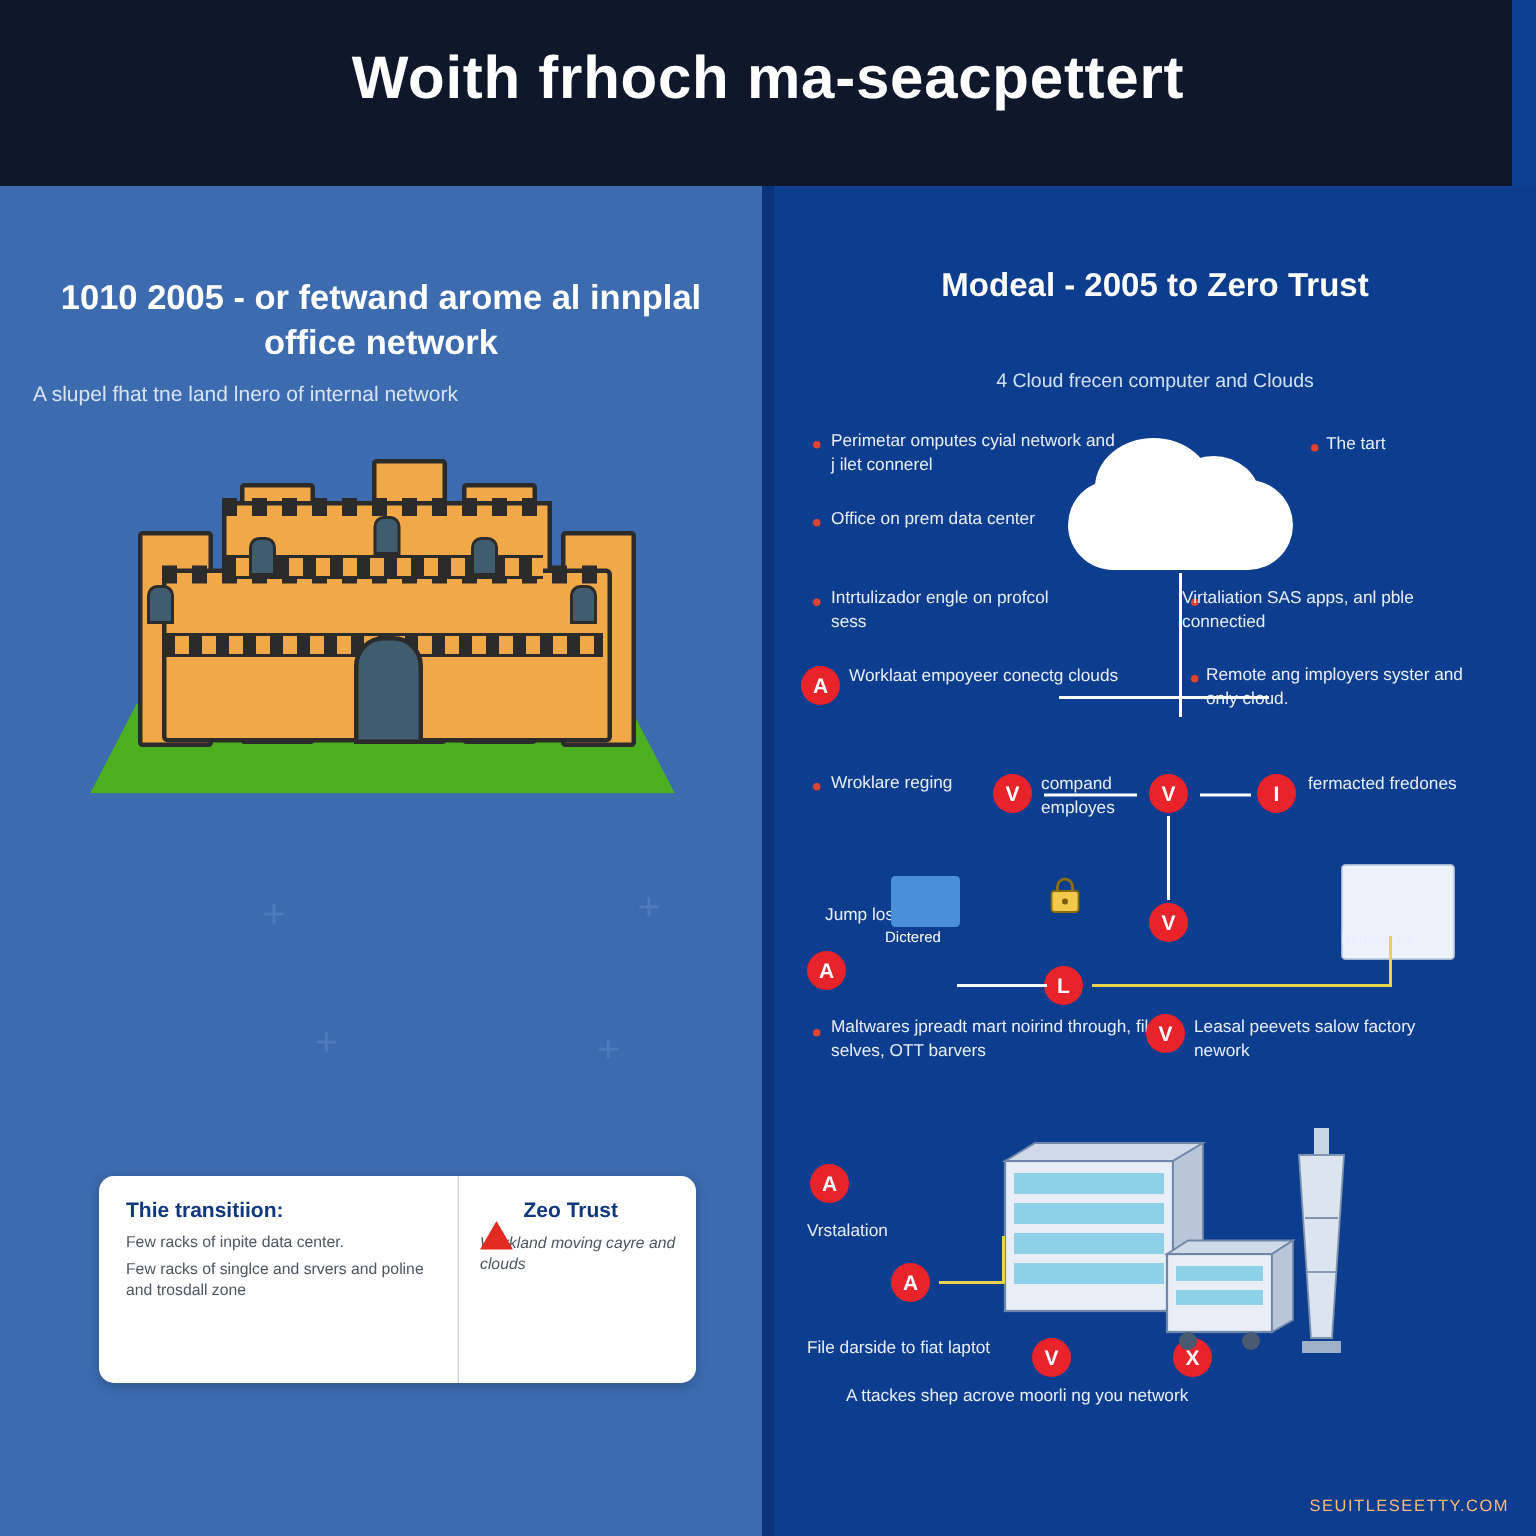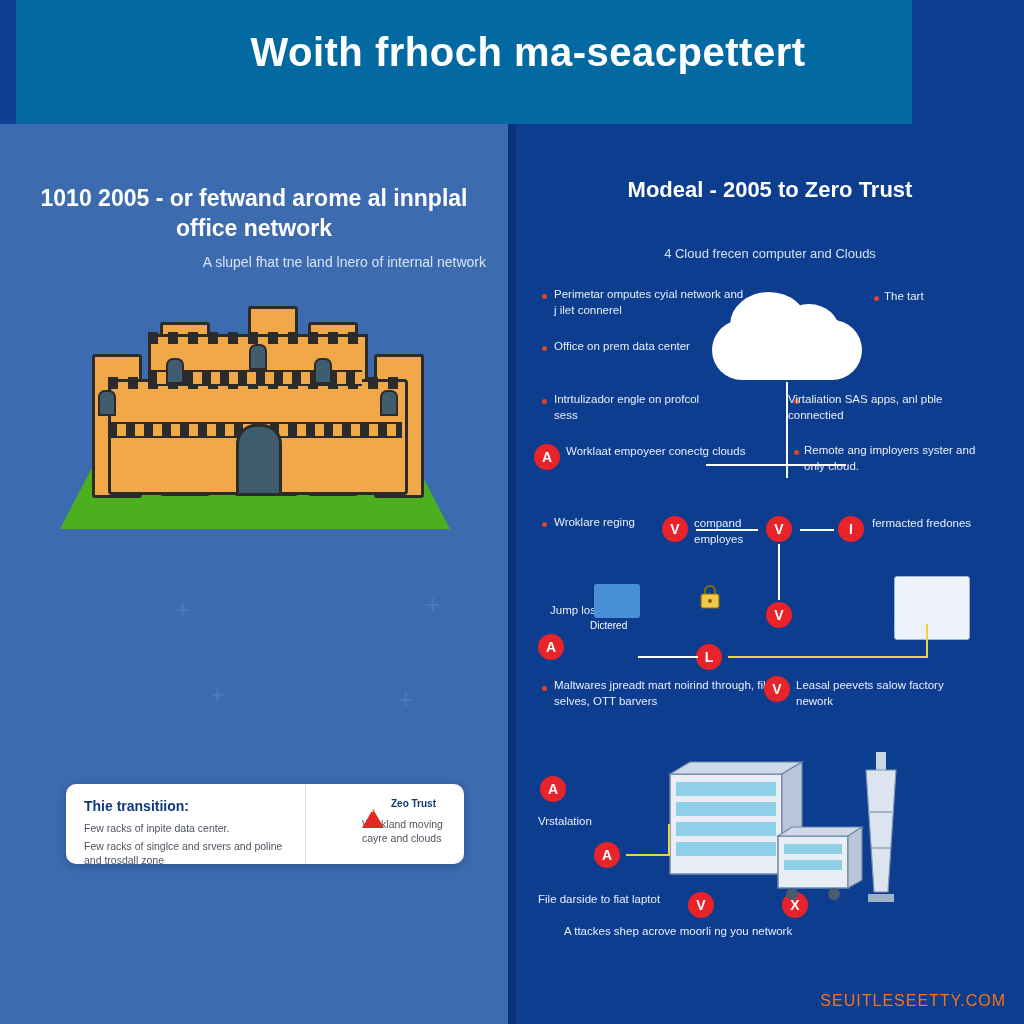--- a/index.html
+++ b/index.html
@@ -11,23 +11,23 @@
     position: relative;
     width: 1024px;
     height: 1024px;
     background: #0d3f92;
     font-family: "Liberation Sans", sans-serif;
     overflow: hidden;
   }
   
   .header-band {
     position: absolute;
-    left: 16px; top: 0;
-    width: 896px; height: 124px;
-    background: #0369a1;
+    left: 0; top: 0;
+    width: 1008px; height: 124px;
+    background: #0f172a;
   }
   .main-title {
     position: absolute;
     left: 0; top: 30px;
     width: 1024px;
     text-align: center;
     color: #ffffff;
     font-size: 40px;
     font-weight: bold;
     letter-spacing: 0.5px;
@@ -44,23 +44,23 @@
     left: 30px; top: 60px;
     width: 448px;
     text-align: center;
     color: #ffffff;
     font-size: 23px;
     font-weight: bold;
     line-height: 1.3;
   }
   .left-sub {
     position: absolute;
-    left: 38px; top: 130px;
+    left: 22px; top: 130px;
     width: 448px;
-    text-align: right;
+    text-align: left;
     color: #d8e4f5;
     font-size: 14px;
   }
   
   .castle-wrap {
     position: absolute;
     left: 40px; top: 170px;
     width: 430px; height: 300px;
   }
   .grass {
@@ -132,26 +132,25 @@
   .cross {
     position: absolute;
     color: #5f88c4;
     font-size: 26px;
     opacity: .55;
   }
   
   .transition-card {
     position: absolute;
     left: 66px; top: 660px;
-    width: 398px; height: 80px;
+    width: 398px; height: 138px;
     background: #ffffff;
     border-radius: 10px;
     box-shadow: 0 2px 8px rgba(0,0,0,.22);
     display: flex;
-    gap: 42px;
   }
   .tc-left {
     width: 240px;
     padding: 14px 12px 10px 18px;
     box-sizing: border-box;
     border-right: 1px solid #d6d9de;
   }
   .tc-left h4 {
     margin: 0 0 7px 0;
     font-size: 14px;
@@ -165,30 +164,31 @@
   }
   .tc-right {
     flex: 1;
     padding: 14px 10px 10px 14px;
     box-sizing: border-box;
   }
   .tc-right .zt {
     display: flex;
     align-items: center;
     gap: 7px;
-    font-size: 10px;
+    font-size: 14px;
     font-weight: bold;
     color: #10387c;
     margin-bottom: 8px;
   }
   .tc-right p {
     margin: 0;
     font-size: 10.5px;
     color: #4e5560;
     line-height: 1.35;
+    font-style: italic;
   }
   
   .right-panel {
     position: absolute;
     left: 516px; top: 124px;
     width: 508px; height: 900px;
     background: #0c3d8e;
   }
   .divider {
     position: absolute;
@@ -249,22 +249,22 @@
     height: 2px;
   }
   .arrow-line.v { width: 2px; height: auto; }
   .arrow-yellow { background: #e8d44a; }
   .srv {
     position: absolute;
   }
   .footer-brand {
     position: absolute;
     right: 18px; bottom: 14px;
-    color: #f97316;
-    font-size: 16px;
+    color: #fdba74;
+    font-size: 11px;
     letter-spacing: 1px;
   }
   .lock-icon {
     position: absolute;
     width: 24px; height: 26px;
   }
   .doc-icon {
     position: absolute;
     width: 74px; height: 62px;
     background: #eef3fb;

